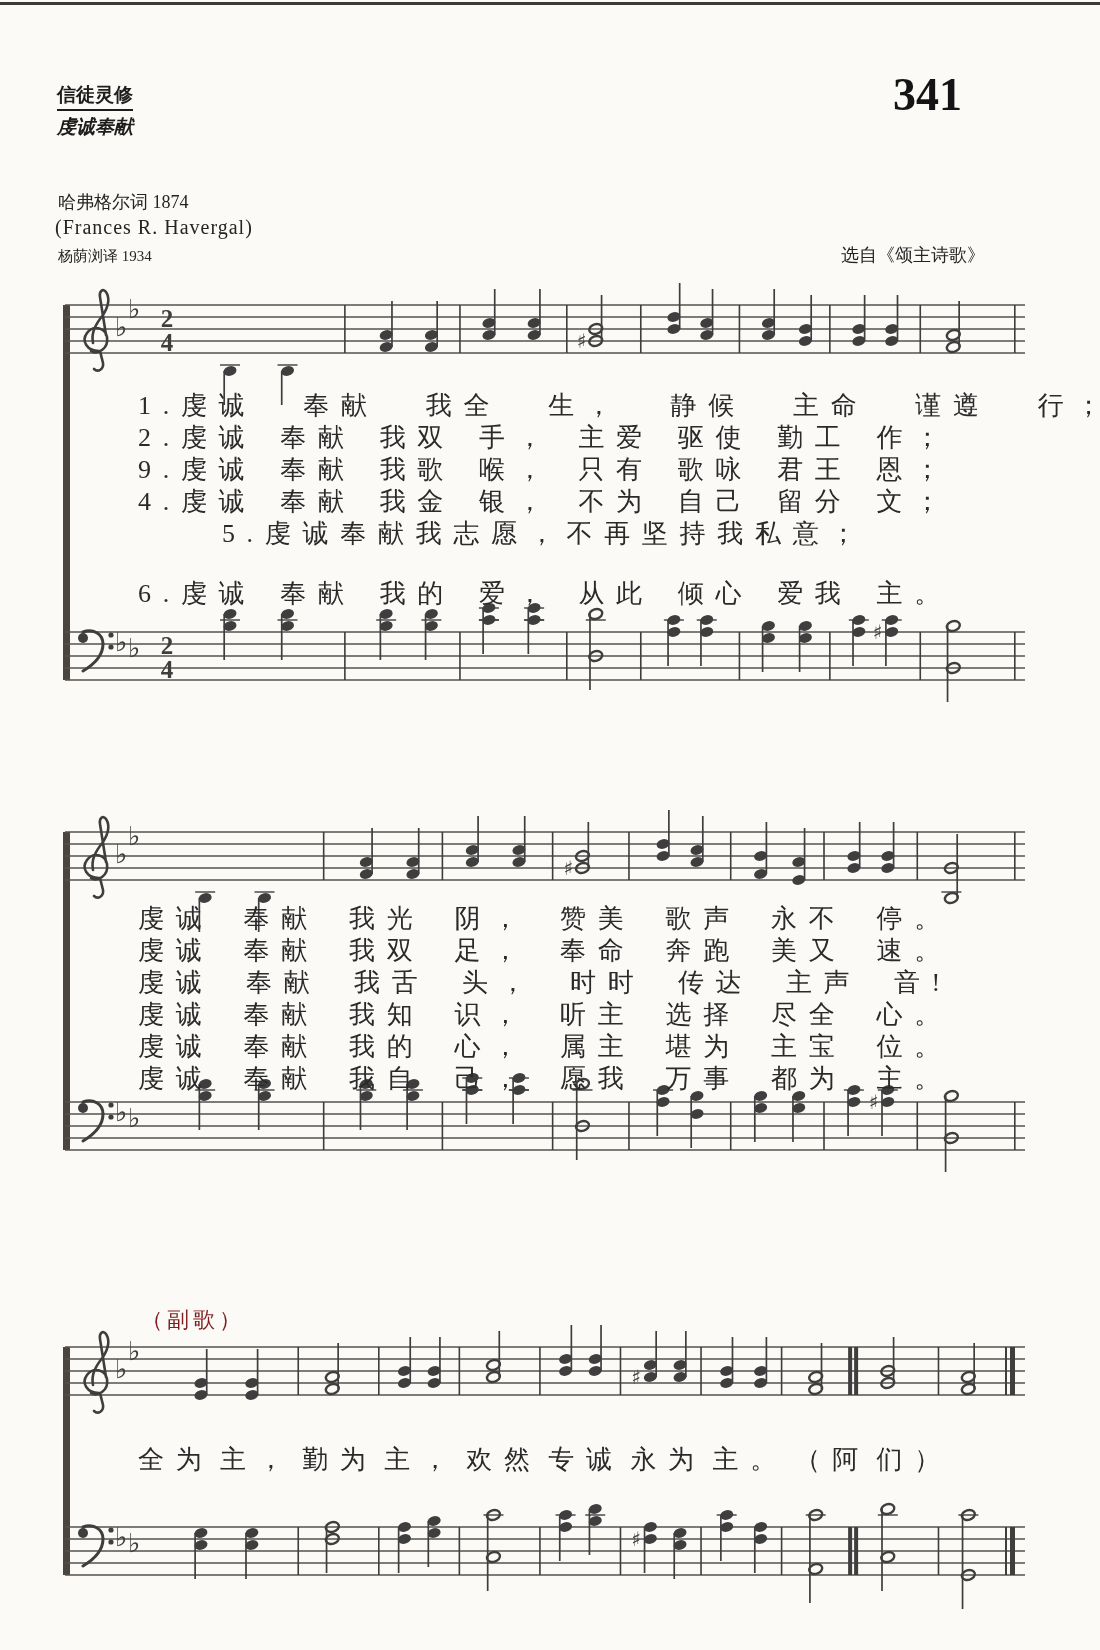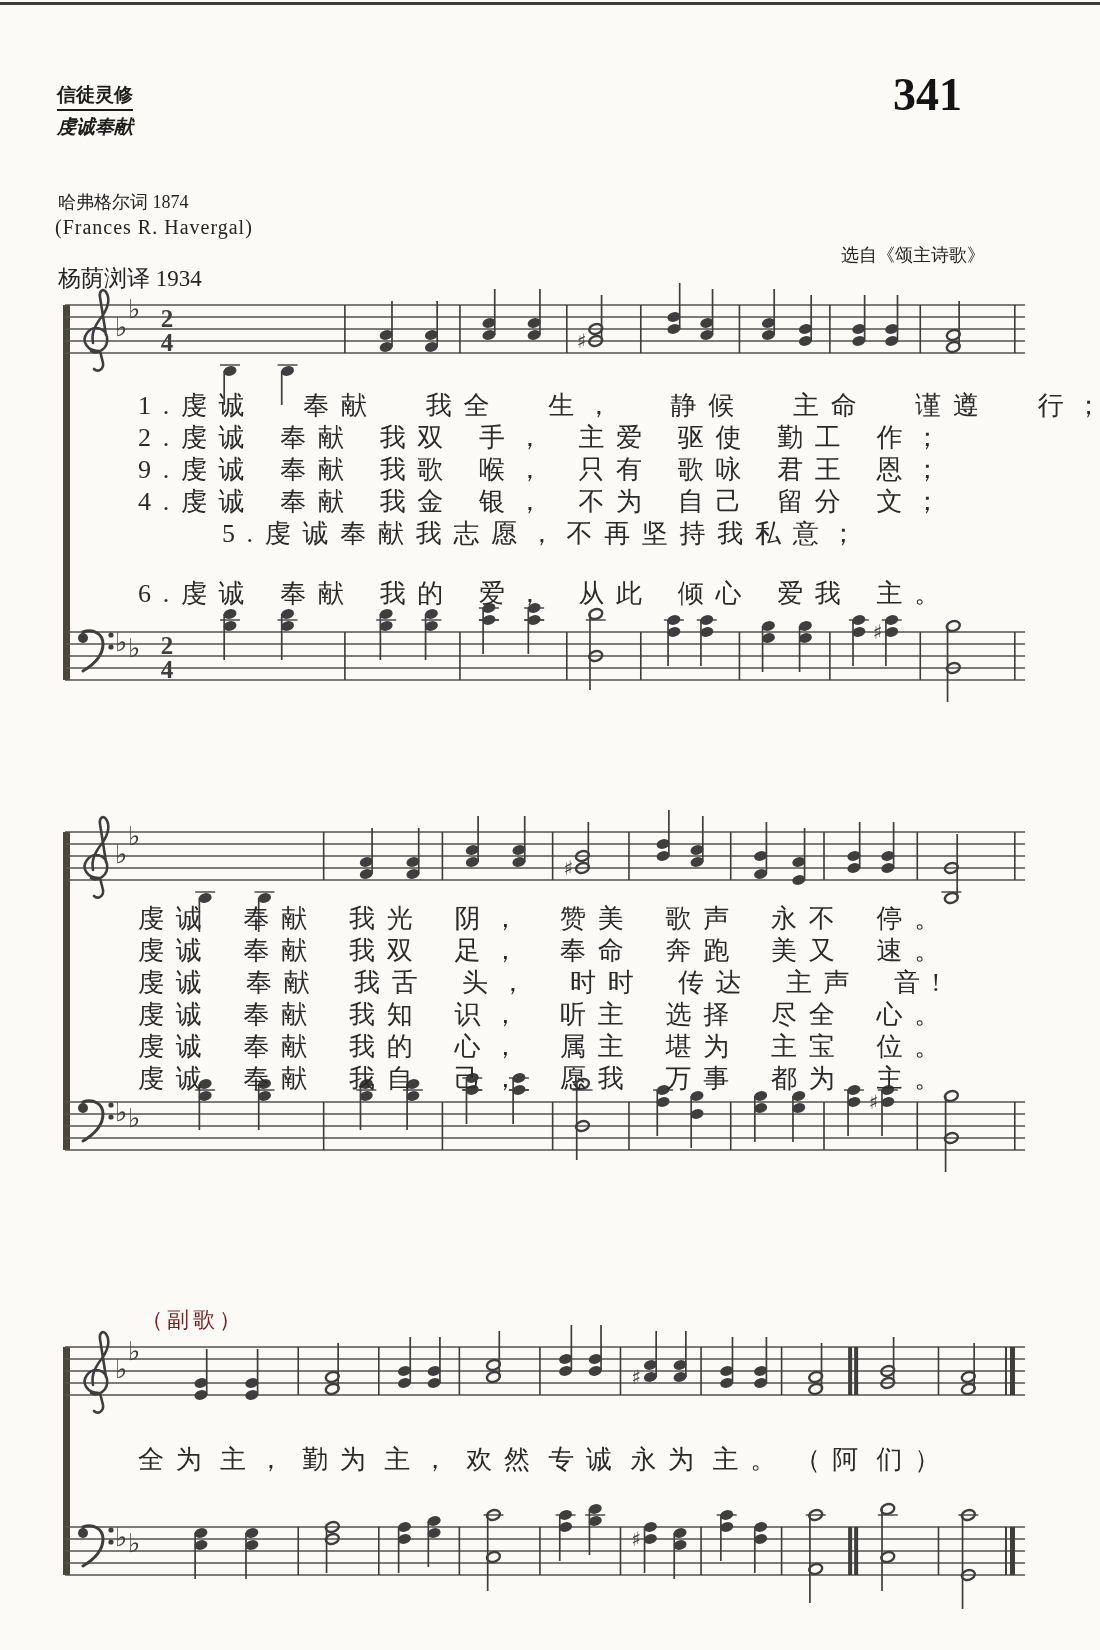--- a/index.html
+++ b/index.html
@@ -13,21 +13,21 @@
   .cat .c1{border-bottom:2px solid #1d1d1d;padding-bottom:2px;display:inline-block;}
   .cat .c2{margin-top:5px;font-style:italic;}
   .title{
     position:absolute;left:0;right:0;top:74px;margin:0;text-align:center;
     font-size:42px;font-weight:bold;letter-spacing:10px;color:#141414;
   }
   .num{position:absolute;top:68px;right:138px;font-size:46px;font-weight:bold;color:#141414;}
   .credit{position:absolute;color:#242424;}
   .a-cn{left:58px;top:190px;font-size:18px;}
   .a-en{left:55px;top:216px;font-size:20px;letter-spacing:1px;}
-  .a-tr{left:58px;top:263px;font-size:23px;text-align:right;}
+  .a-tr{left:58px;top:247px;font-size:15px;text-align:right;}
   .src{top:243px;right:115px;font-size:18px;}
   .chorus-label{position:absolute;left:141px;top:1305px;font-size:22px;color:#7f1d1d;letter-spacing:4px;}
   .sysbar{position:absolute;left:63px;width:7px;background:#4a453f;}
   .lyric-row{
     position:absolute;left:138px;width:814px;display:flex;justify-content:space-between;
     font-size:26px;letter-spacing:0.45em;color:#2a2a2a;white-space:nowrap;line-height:1.1;
   }
   .pageno{position:absolute;left:0;width:1020px;top:1596px;text-align:center;font-size:21px;color:#242424;}
 </style>
 </head>

